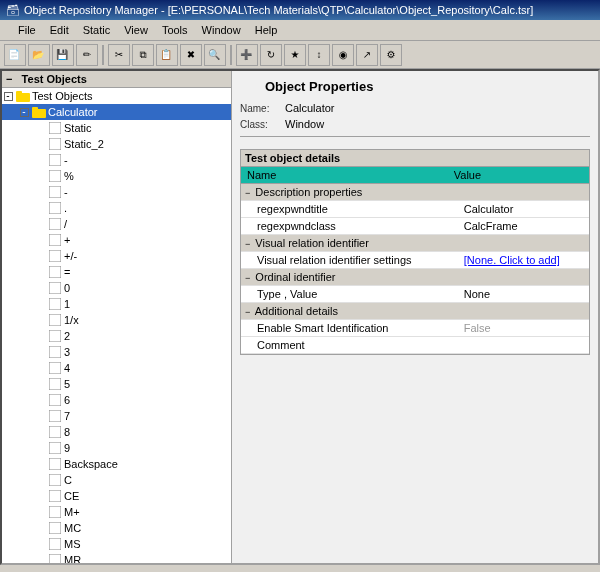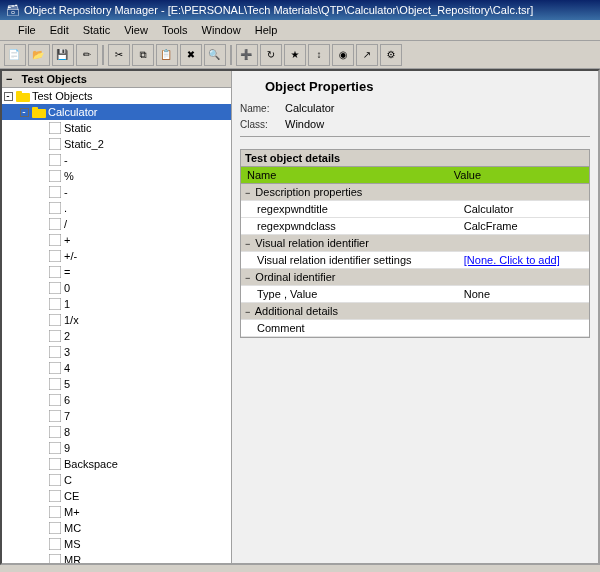--- a/index.html
+++ b/index.html
@@ -159,21 +159,21 @@
       font-size: 11px;
       font-weight: bold;
       border-bottom: 1px solid #a0a0a0;
     }
     .details-table {
       width: 100%;
       border-collapse: collapse;
       font-size: 11px;
     }
     .details-table th {
-      background: #84cc16;
+      background: #14b8a6;
       padding: 2px 6px;
       text-align: left;
       border-bottom: 1px solid #a0a0a0;
       font-weight: normal;
     }
     .details-table td {
       padding: 2px 14px;
       border-bottom: 1px solid #e0e0e0;
       vertical-align: middle;
     }
@@ -591,20 +591,24 @@
                 <td colspan="2"><span class="collapse-icon">−</span> Ordinal identifier</td>
               </tr>
               <tr class="sub-row">
                 <td>Type , Value</td>
                 <td>None</td>
               </tr>
               <tr class="section-header-row">
                 <td colspan="2"><span class="collapse-icon">−</span> Additional details</td>
               </tr>
               <tr class="sub-row">
+                <td>Enable Smart Identification</td>
+                <td style="color: rgb(153, 153, 153);">False</td>
+              </tr>
+              <tr class="sub-row">
                 <td>Comment</td>
                 <td></td>
               </tr>
             </tbody>
         </table>
       </div>
     </div>
   </div>
 </div>
 

